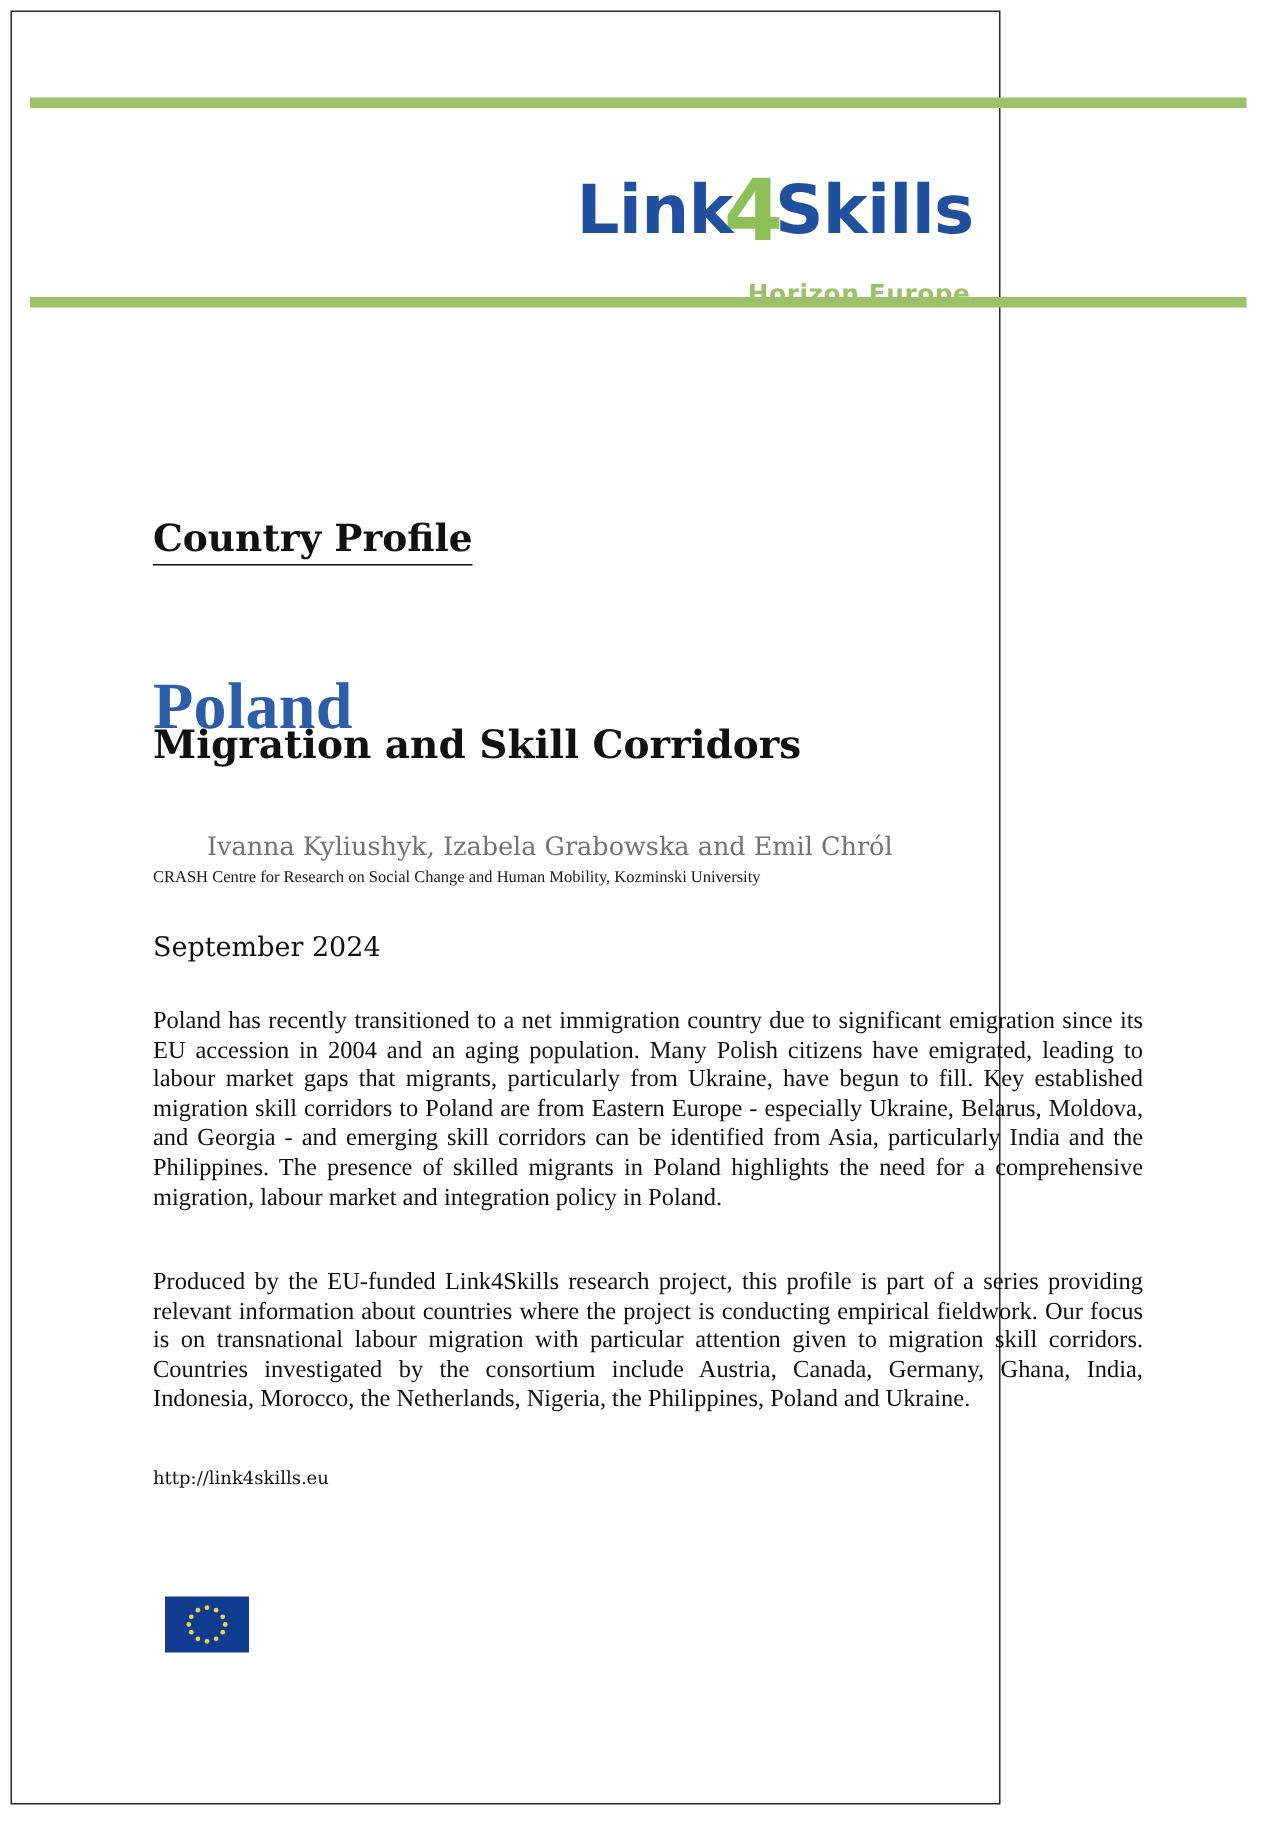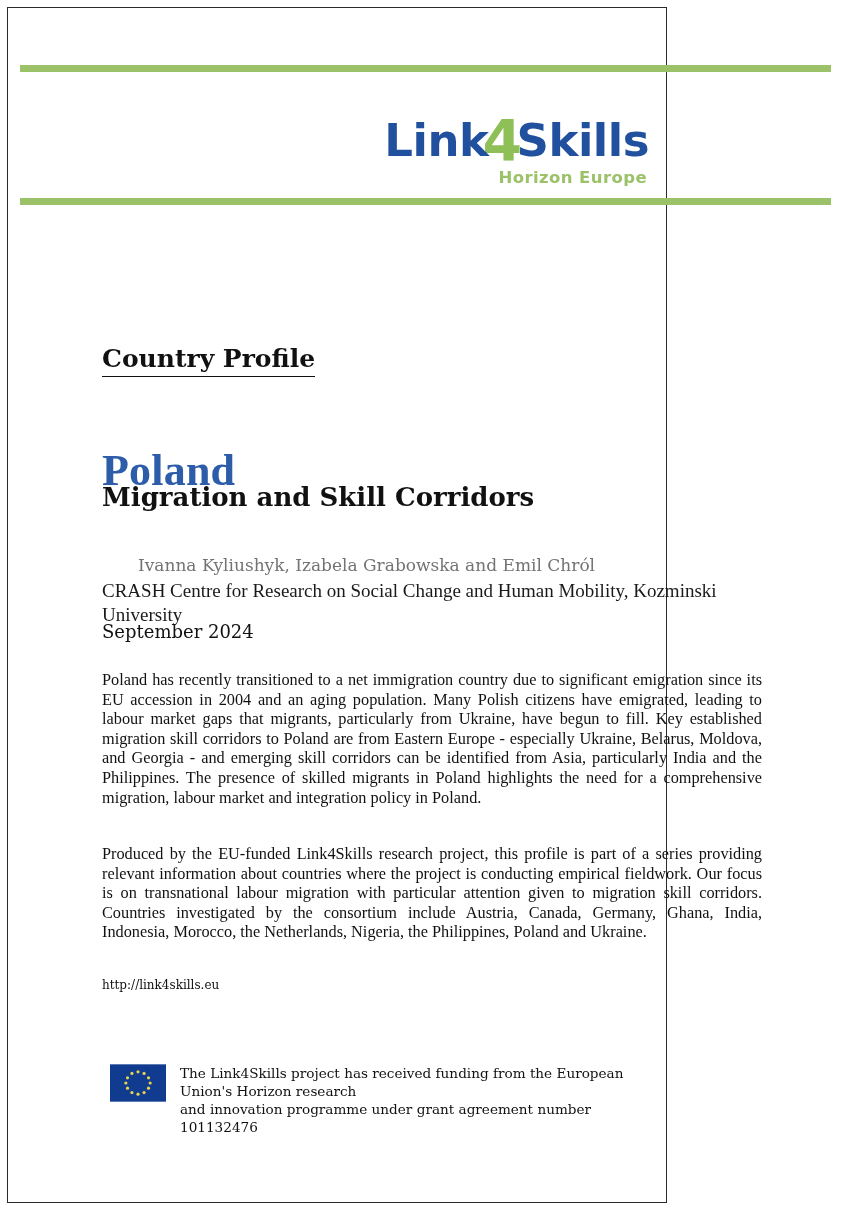--- a/index.html
+++ b/index.html
@@ -63,21 +63,21 @@
     font-size: 57px;
     font-weight: bold;
     position: relative;
     top: 5px;
     margin: 0 -5px 0 -6px;
     z-index: 0;
   }
   .logo-wordmark .seg { position: relative; z-index: 1; }
   .logo-sub {
     display: block;
-    margin-top: 3px;
+    margin-top: 21px;
     margin-right: 2px;
     font-size: 16.5px;
     font-weight: bold;
     color: #9cc269;
     letter-spacing: 0.4px;
   }
 
   
   .content { position: absolute; left: 94px; top: 0; width: 665px; }
 
@@ -120,21 +120,21 @@
     font-family: "DejaVu Serif", "Liberation Serif", serif;
     font-size: 17px;
     color: #737373;
     line-height: 1.25;
     margin-left: 36px;
   }
   .affiliation {
     position: absolute;
     top: 571px;
     font-family: "Liberation Serif", "DejaVu Serif", serif;
-    font-size: 19px;
+    font-size: 11px;
     color: #1a1a1a;
     line-height: 1.25;
   }
   .pubdate {
     position: absolute;
     top: 613px;
     font-family: "DejaVu Serif", "Liberation Serif", serif;
     font-size: 18px;
     color: #111111;
   }
@@ -229,19 +229,15 @@
         <circle cx="41.25" cy="25.5" r="1.7"></circle>
         <circle cx="36.5" cy="30.25" r="1.7"></circle>
         <circle cx="30" cy="32" r="1.7"></circle>
         <circle cx="23.5" cy="30.25" r="1.7"></circle>
         <circle cx="18.75" cy="25.5" r="1.7"></circle>
         <circle cx="17" cy="20" r="1.7"></circle>
         <circle cx="18.75" cy="14.5" r="1.7"></circle>
         <circle cx="23.5" cy="9.75" r="1.7"></circle>
       </g>
     </svg>
-    <div class="funding-text">
-      <span>The Link4Skills project has received funding from the European Union's Horizon research</span>
-      <span>and innovation programme under grant agreement number 101132476</span>
-    </div>
   </div>
 
 </div>
 
 </body></html>

